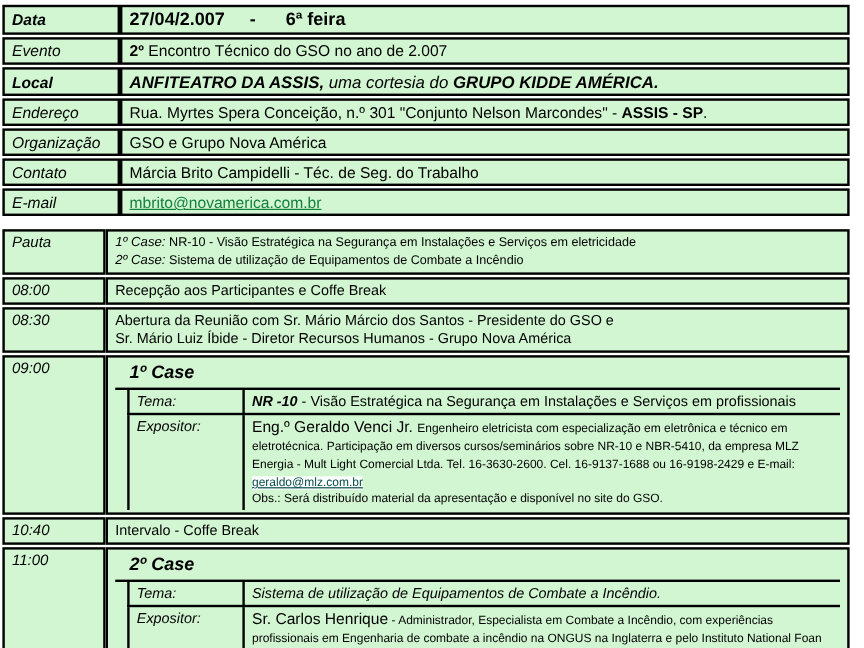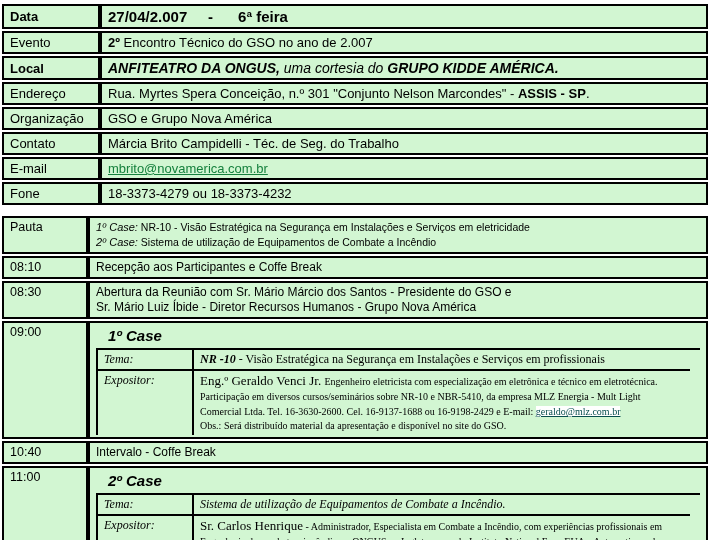--- a/index.html
+++ b/index.html
@@ -2,38 +2,38 @@
 <html><head>
 <meta charset="utf-8">
 <style>
   html,body{margin:0;padding:0;background:#ffffff;width:720px;height:540px;overflow:hidden;
     font-family:"Liberation Sans", sans-serif;color:#000;}
   .page{width:710px;margin:2px 0 0 2px;}
   table.tbl{width:706px;border-collapse:separate;border-spacing:0 2px;table-layout:fixed;}
   table.tbl td{background:#d2f6d2;border:2px solid #000;vertical-align:middle;padding:2px 6px;}
   table.info col.c-lbl{width:98px;}
   table.agenda col.c-lbl{width:86px;}
-  td.lbl{font-size:13px;padding-left:8px;border-right:2px solid #000;margin-left:24px;}
+  td.lbl{font-style:italic;font-size:13px;padding-left:8px;border-right:2px solid #000;margin-left:24px;}
   td.val{border-left:0;font-size:13px;padding-left:10px;}
   td.date{font-weight:bold;font-size:15px;white-space:pre;}
   .b{font-weight:bold;}
   .i{font-style:italic;}
   .bi{font-weight:bold;font-style:italic;}
   td.local-val{font-size:14px;}
   a.link-plain{color:#15803d;text-decoration:underline;cursor:pointer;}
   a.link-hl{background:#ffffff;color:#074d4d;text-decoration:underline;cursor:pointer;}
   .gap{height:7px;}
   table.agenda td{vertical-align:top;font-size:12px;line-height:1.25;}
   table.agenda td.lbl{font-size:12.5px;}
   .pauta-line{font-size:10.5px;line-height:1.35;}
   .pauta-case{font-style:italic;font-size:11px;}
   td.case-cell{padding:0;}
   .case-title{font-weight:bold;font-style:italic;font-size:15px;padding:2px 0 2px 12px;
     border-bottom:2px solid #000;}
-  table.nested{border-collapse:collapse;width:calc(100% - 10px);table-layout:fixed;font-family:Liberation Serif, serif;}
+  table.nested{border-collapse:collapse;width:calc(100% - 10px);margin-left:10px;table-layout:fixed;}
   table.nested td{border:0;background:transparent;padding:2px 6px;}
   td.nlbl{width:82px;border-left:2px solid #000 !important;border-right:2px solid #000 !important;
     font-style:italic;font-size:12px;padding-left:6px;}
   tr.n-top td{border-bottom:2px solid #000 !important;}
   .tema1-b{font-weight:bold;font-style:italic;font-size:12px;}
   .tema2{font-style:italic;font-size:12px;}
   .exp-name{font-size:13px;}
   .small{font-size:10px;line-height:1.18;}
   .obs-line{display:block;font-size:10px;line-height:1.25;margin-top:1px;}
   td.two-line{line-height:1.3;}
@@ -52,41 +52,37 @@
         <tr>
       <td class="lbl b">Data</td>
       <td class="val date">27/04/2.007     -      6ª feira</td>
     </tr>
     <tr>
       <td class="lbl">Evento</td>
       <td class="val"><span class="b">2º</span><span> Encontro Técnico do GSO no ano de 2.007</span></td>
     </tr>
     <tr>
       <td class="lbl b">Local</td>
-      <td class="val local-val"><span class="bi">ANFITEATRO DA ONGUS,</span><span class="i"> uma cortesia do </span><span class="bi">GRUPO KIDDE AMÉRICA.</span></td>
+      <td class="val local-val"><span class="bi">ANFITEATRO DA ASSIS,</span><span class="i"> uma cortesia do </span><span class="bi">GRUPO KIDDE AMÉRICA.</span></td>
     </tr>
     <tr>
       <td class="lbl">Endereço</td>
       <td class="val"><span>Rua. Myrtes Spera Conceição, n.º 301 "Conjunto Nelson Marcondes" - </span><span class="b">ASSIS - SP</span><span>.</span></td>
     </tr>
     <tr>
       <td class="lbl">Organização</td>
       <td class="val">GSO e Grupo Nova América</td>
     </tr>
     <tr>
       <td class="lbl">Contato</td>
       <td class="val">Márcia Brito Campidelli - Téc. de Seg. do Trabalho</td>
     </tr>
     <tr>
       <td class="lbl">E-mail</td>
       <td class="val"><a class="link-plain">mbrito@novamerica.com.br</a></td>
-    </tr>
-    <tr>
-      <td class="lbl">Fone</td>
-      <td class="val">18-3373-4279 ou 18-3373-4232</td>
     </tr>
   </tbody>
     </table>
 
   <div class="gap"></div>
 
   <table class="tbl agenda">
     <colgroup>
         <col class="c-lbl">
         <col>
@@ -95,21 +91,21 @@
     <tbody>
         <tr>
       <td class="lbl">Pauta</td>
       <td class="val">
         <div class="pauta-line"><span class="pauta-case">1º Case:</span><span> NR-10 - Visão Estratégica na Segurança em Instalações e Serviços em eletricidade</span></div>
         <div class="pauta-line"><span class="pauta-case">2º Case:</span><span> Sistema de utilização de Equipamentos de Combate a Incêndio</span></div>
       </td>
     </tr>
 
     <tr>
-      <td class="lbl">08:10</td>
+      <td class="lbl">08:00</td>
       <td class="val">Recepção aos Participantes e Coffe Break</td>
     </tr>
 
     <tr>
       <td class="lbl">08:30</td>
       <td class="val two-line">
         <div>Abertura da Reunião com Sr. Mário Márcio dos Santos - Presidente do GSO e</div>
         <div>Sr. Mário Luiz Íbide - Diretor Recursos Humanos - Grupo Nova América</div>
       </td>
     </tr>

